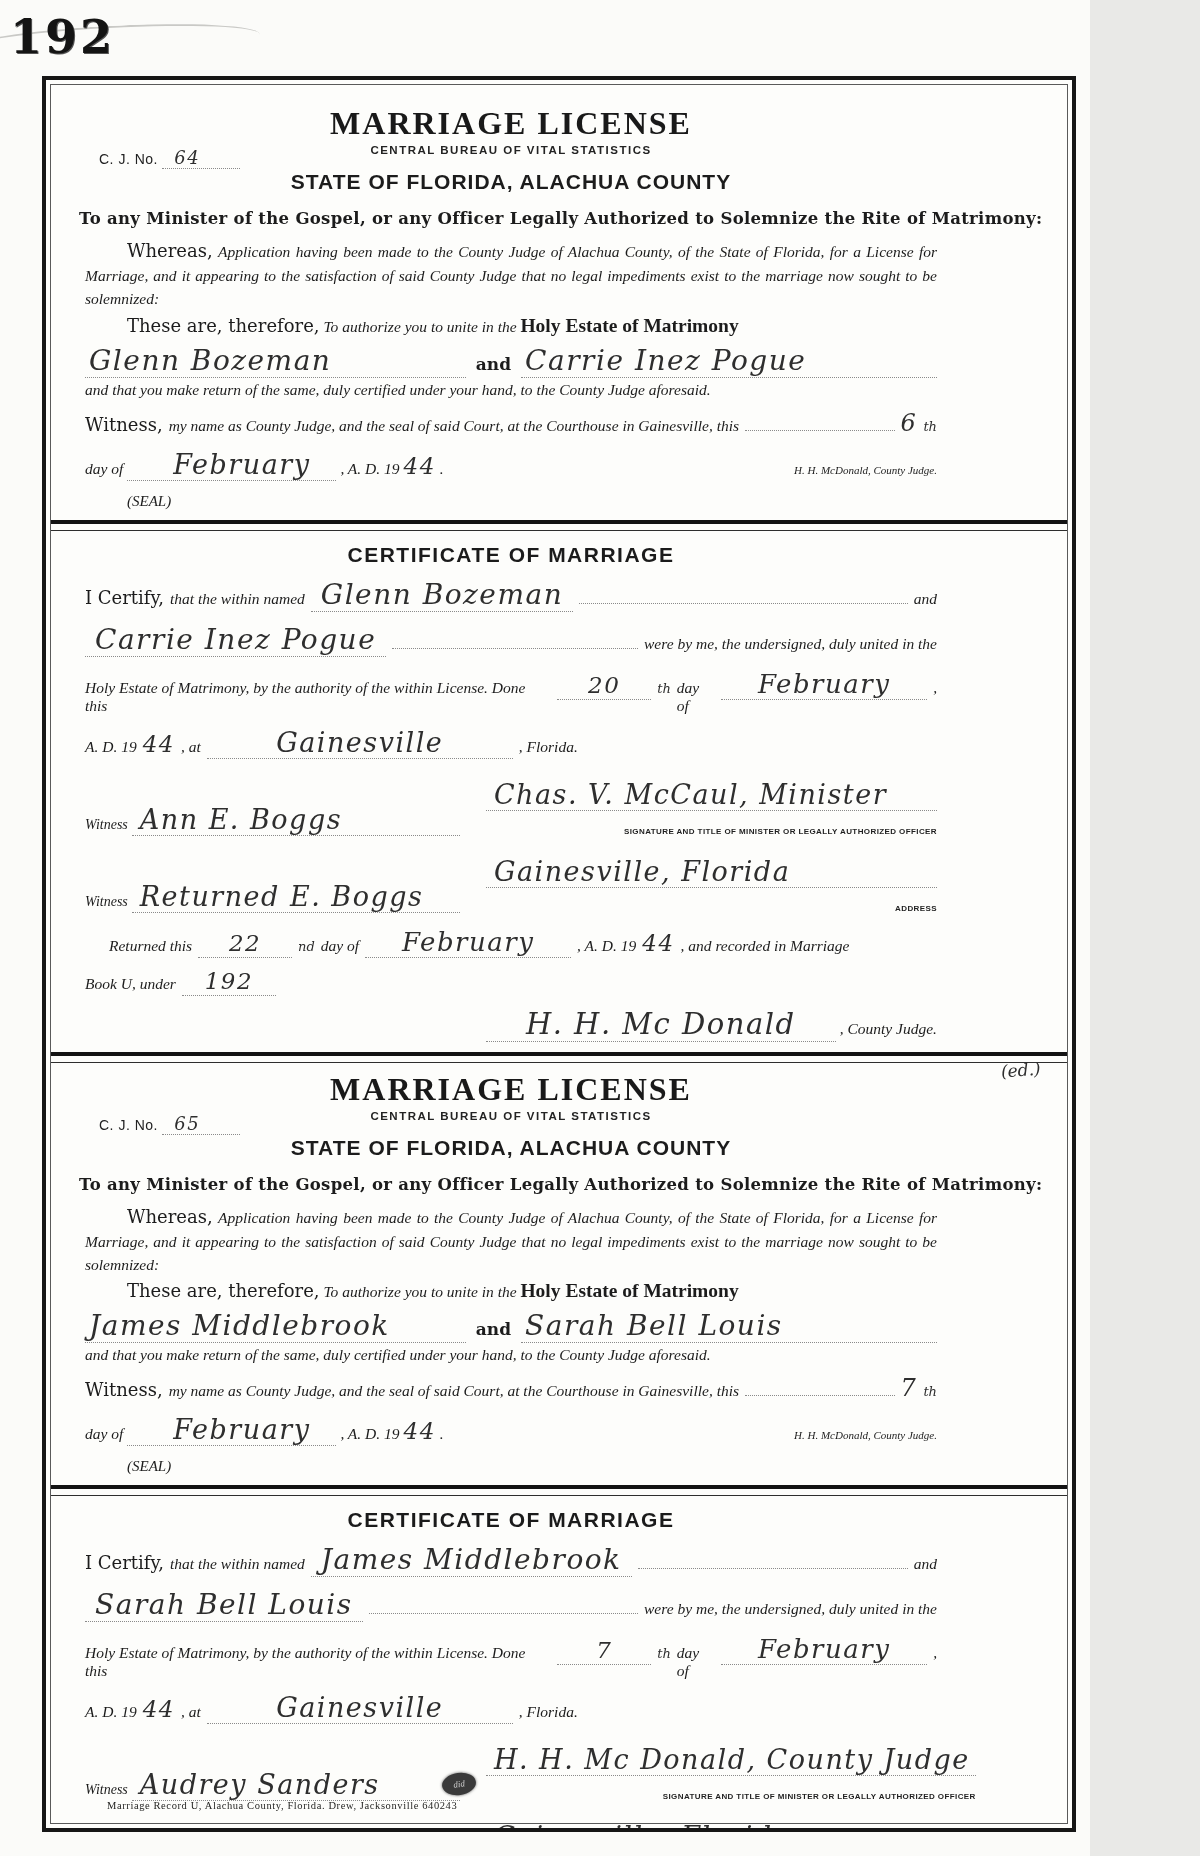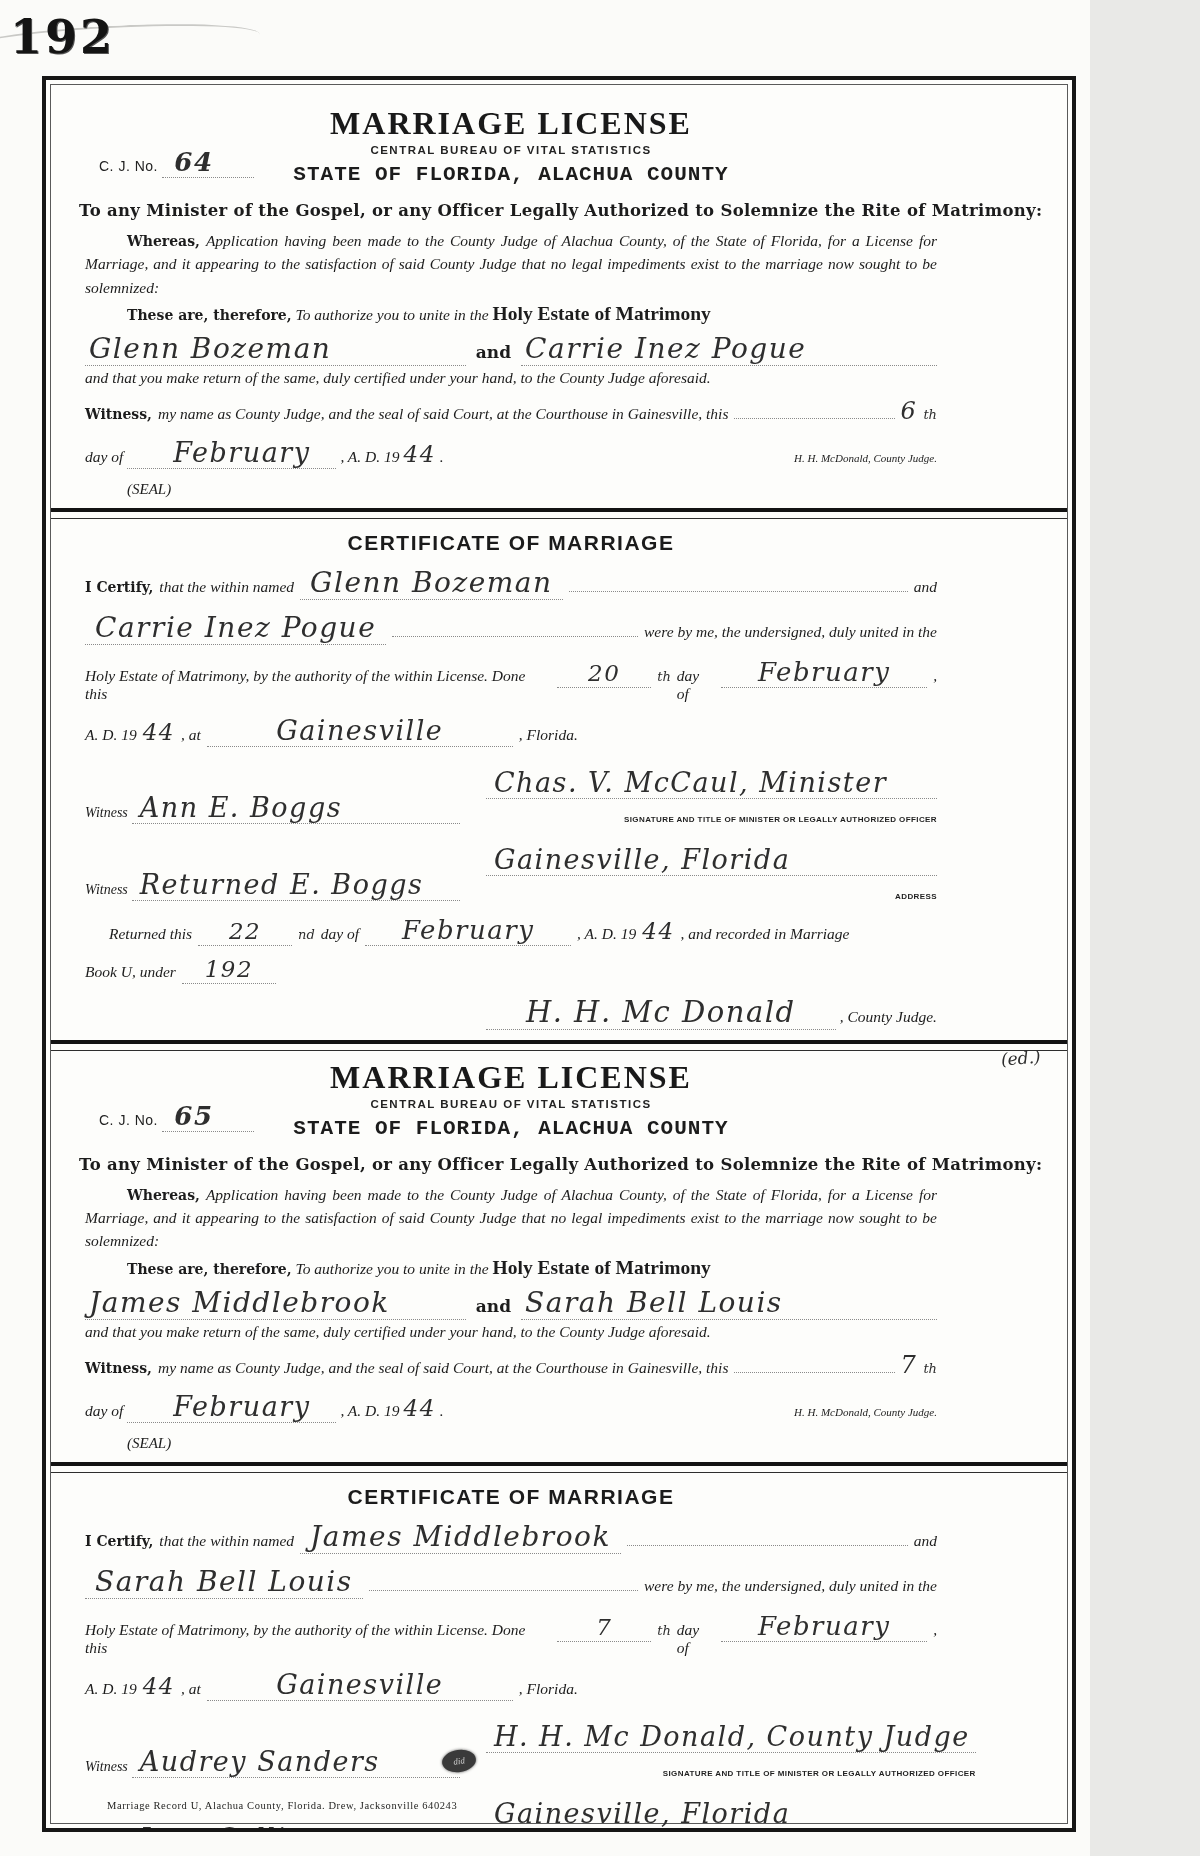--- a/index.html
+++ b/index.html
@@ -19,31 +19,31 @@
          background:#fdfdfb;box-sizing:border-box;overflow:hidden;}
   .sheet-inner{position:absolute;inset:4px;border:1px solid #5a5a5a;padding:16px 130px 40px 34px;box-sizing:border-box;}
   
   .rule{height:6px;border-top:4px solid #131313;border-bottom:1px solid #2e2e2e;margin:10px -130px 8px -34px;}
   .rule-wrap{position:relative;}
   .note-ed{position:absolute;right:-104px;top:8px;font-size:17px;transform:rotate(-4deg);}
   
   .lic{position:relative;}
   .cjno{position:absolute;left:14px;top:44px;font-size:14px;letter-spacing:.5px;
         font-family:"Liberation Sans",sans-serif;color:#222;}
-  .cjno .hw{font-size:26px;font-weight:bold;}
+  .cjno .hw{font-size:18px;}
   .title{margin:4px 0 0;text-align:center;font-family:"Liberation Serif",serif;font-weight:bold;
          font-size:32px;letter-spacing:2px;color:#191919;}
   .subtitle{text-align:center;font-family:"Liberation Sans",sans-serif;font-weight:bold;
             font-size:11.5px;letter-spacing:1.5px;margin-top:2px;color:#232323;}
-  .stateline{text-align:center;font-family:Liberation Mono, monospace;font-weight:bold;
-             font-size:21px;letter-spacing:1px;margin-top:7px;}
+  .stateline{text-align:center;font-family:Liberation Sans, sans-serif;font-weight:bold;
+             font-size:21px;letter-spacing:1px;margin-top:14px;}
   .salutation{font-weight:bold;font-size:16.5px;letter-spacing:.3px;margin:15px 0 0 -6px;
               font-family:"DejaVu Serif",serif;white-space:nowrap;}
   .para{margin:9px 0 0;font-size:15.5px;line-height:1.5;text-align:justify;}
-  .para .lead,.lead{font-family:"DejaVu Serif",serif;font-weight:bold;font-size:14px;}
+  .para .lead,.lead{font-family:"DejaVu Serif",serif;font-weight:normal;font-size:18px;}
   .indent{text-indent:42px;}
   .it{font-style:italic;}
   .these{margin:4px 0 0;font-size:15.5px;text-indent:42px;}
   .holy{font-family:"Liberation Serif",serif;font-weight:bold;font-size:19.5px;font-style:normal;}
   
   .hw{font-family:"DejaVu Serif",serif;font-style:italic;color:#2e2e2e;letter-spacing:1.5px;line-height:1;}
   .dln{border-bottom:1.5px dotted #8a8a8a;}
   .fill{flex:1 1 auto;border-bottom:1.5px dotted #8a8a8a;height:1em;min-width:20px;}
   .hw-sup{font-family:"DejaVu Serif",serif;font-style:italic;font-size:13px;vertical-align:9px;color:#2e2e2e;}
   

